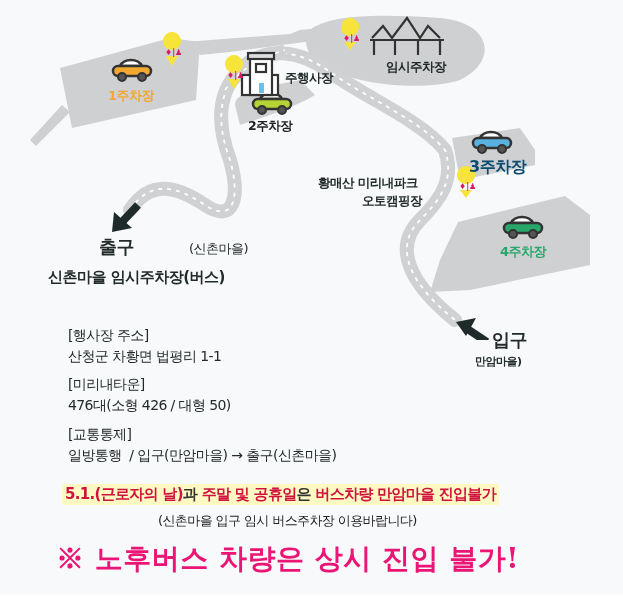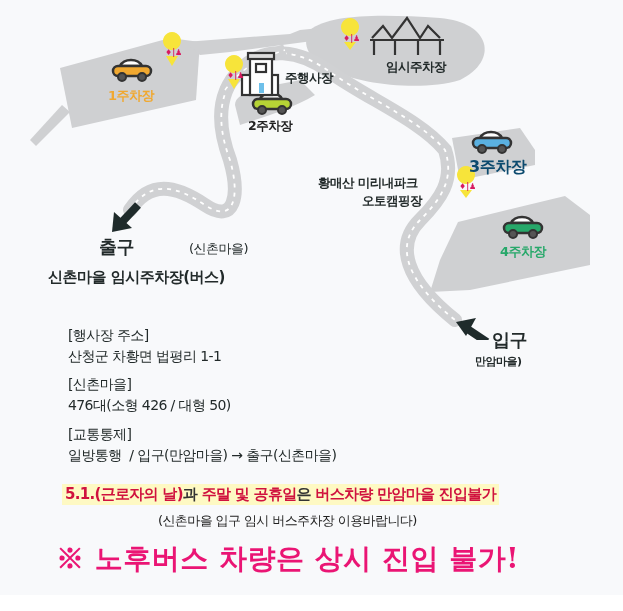--- a/index.html
+++ b/index.html
@@ -128,21 +128,21 @@
 
 <div class="lbl" style="left:99px;top:235px;font-size:18px;">출구</div>
 <div class="lbl" style="left:141px;top:240px;font-size:13px;font-weight:normal;margin-left:48px;">(신촌마을)</div>
 <div class="lbl" style="left:48px;top:268px;font-size:15px;">신촌마을 임시주차장(버스)</div>
 
 <div class="lbl" style="left:492px;top:328px;font-size:18px;">입구</div>
 <div class="lbl" style="left:475px;top:354px;font-size:11px;">만암마을)</div>
 
 <div class="info h" style="top:326px;">[행사장 주소]</div>
 <div class="info" style="top:347px;">산청군 차황면 법평리 1-1</div>
-<div class="info h" style="top:375px;">[신촌마을]</div>
+<div class="info h" style="top:375px;">[미리내타운]</div>
 <div class="info" style="top:396px;">476대(소형 426 / 대형 50)</div>
 <div class="info h" style="top:425px;">[교통통제]</div>
 <div class="info" style="top:446px;white-space:pre;">일방통행  / 입구(만암마을) → 출구(신촌마을)</div>
 
 <div class="notice">
   <span class="red">5.1.(근로자의 날)</span><span class="dark">과 </span><span class="red">주말 및 공휴일</span><span class="dark">은 </span><span class="red">버스차량 만암마을 진입불가</span>
 </div>
 <div class="sub">(신촌마을 입구 임시 버스주차장 이용바랍니다)</div>
 
 <div class="warn">※ 노후버스 차량은 상시 진입 불가!</div>

